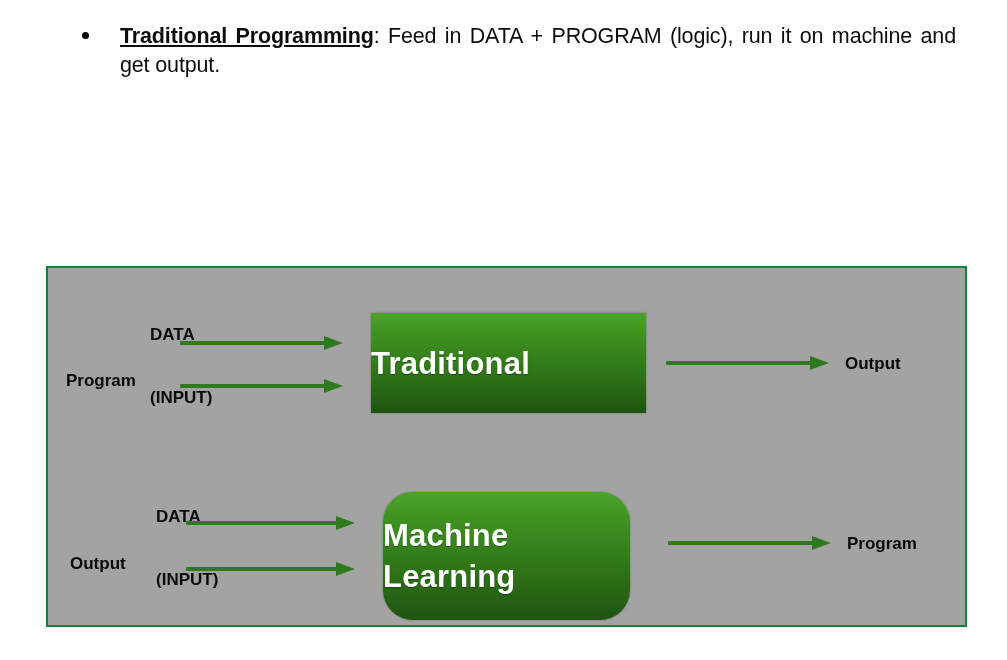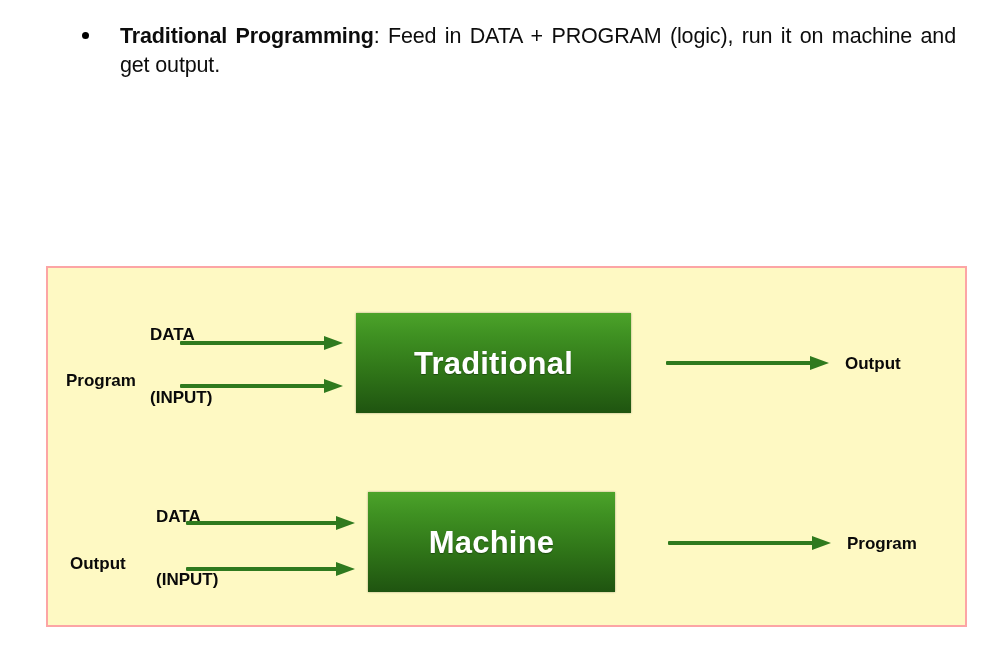--- a/index.html
+++ b/index.html
@@ -38,31 +38,32 @@
   }
   .bullet-text {
     font-size: 21.5px;
     line-height: 29px;
     color: #0d0d0d;
     text-align: justify;
     letter-spacing: -0.15px;
   }
   .bullet-text b {
     font-weight: bold;
+    text-decoration: underline;
   }
 
   
   .diagram {
     position: absolute;
     left: 46px;
     top: 266px;
     width: 921px;
     height: 361px;
-    border: 2px solid #fca5a5;
-    background: #fef9c3;
+    border: 2px solid #15803d;
+    background: #a3a3a3;
     box-sizing: border-box;
   }
 
   .dlabel {
     position: absolute;
     font-weight: bold;
     font-size: 17px;
     color: #0a0a0a;
     line-height: 21px;
     white-space: pre;
@@ -90,23 +91,24 @@
     border-bottom: 7px solid transparent;
     border-left: 19px solid #2f7a1e;
   }
 
   
   .gbox {
     position: absolute;
     background: linear-gradient(to bottom, #4ca32a 0%, #3f9122 22%, #2f7418 60%, #1f5410 100%);
     display: flex;
     flex-direction: column;
-    align-items: center;
+    align-items: flex-start;
     justify-content: center;
     box-shadow: 0 0 2px rgba(0,0,0,0.35);
+    margin-left: 15px;
   }
   .gbox span {
     display: block;
     color: #ffffff;
     font-weight: bold;
     font-size: 31px;
     line-height: 41px;
     letter-spacing: 0.2px;
     text-shadow: 0 1px 1px rgba(0,0,0,0.35);
     white-space: nowrap;
@@ -167,22 +169,23 @@
     <div class="head" style="left:150px;"></div>
   </div>
 
   <div class="dlabel" style="left:22px; top:285px;">Output</div>
 
   <div class="arrow" style="left:138px; top:294px; width:170px;">
     <div class="shaft" style="width:152px;"></div>
     <div class="head" style="left:150px;"></div>
   </div>
 
-  <div class="gbox" style="left:320px; top:224px; width:247px; height:100px;">
+  <div class="gbox" style="left:320px; top:224px; width:247px; height:128px;border-radius:30px;">
     <span>Machine</span>
+    <span>Learning</span>
   </div>
 
   <div class="arrow" style="left:620px; top:268px; width:163px;">
     <div class="shaft" style="width:146px;"></div>
     <div class="head" style="left:144px;"></div>
   </div>
 
   <div class="dlabel" style="left:799px; top:265px;">Program</div>
 
 </div>

